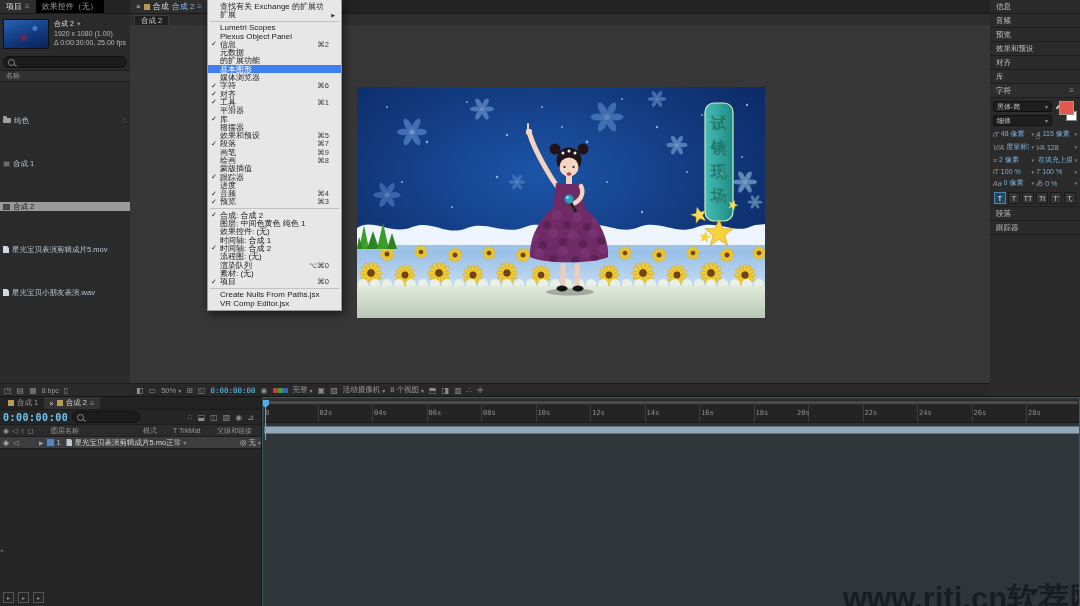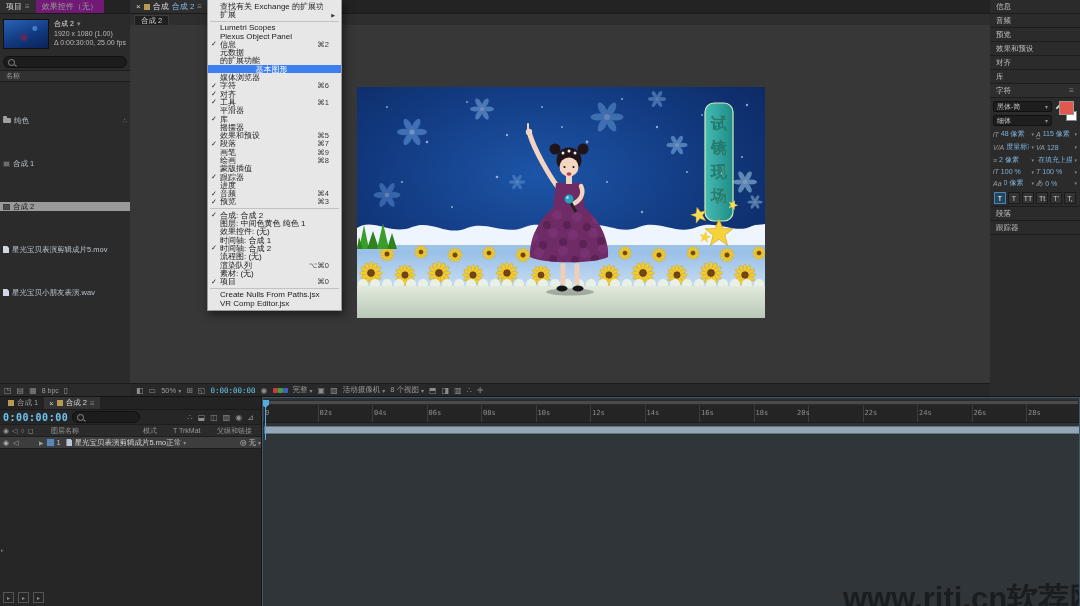--- a/index.html
+++ b/index.html
@@ -3,21 +3,21 @@
 <meta charset="utf-8">
 <style>
   html,body{margin:0;padding:0;background:#222;}
   body{width:1080px;height:606px;overflow:hidden;position:relative;
        font-family:"Liberation Sans","DejaVu Sans",sans-serif;
        -webkit-font-smoothing:antialiased;color:#c8c8c8;}
   .abs{position:absolute;}
   
   .panel{background:#2b2b2b;}
   .tabbar{height:13px;background:#232323;display:flex;align-items:stretch;font-size:8px;color:#9a9a9a;border-bottom:1px solid #1a1a1a;}
-  .tab{display:flex;align-items:center;gap:3px;padding:0 6px;background:#701a75;}
+  .tab{display:flex;align-items:center;gap:3px;padding:0 6px;background:#000000;}
   .tab.active{background:#2e2e2e;color:#d6d6d6;}
   .hamb{color:#8a8a8a;font-size:8px;}
   
   #project{left:0;top:0;width:130px;height:396px;border-right:1px solid #161616;}
   #proj-info{display:flex;gap:5px;padding:5px 3px;}
   #proj-thumb{width:44px;height:28px;border:1px solid #111;
     background:radial-gradient(circle at 45% 62%, #5c2a58 0 3px, rgba(0,0,0,0) 4px),
                radial-gradient(circle at 70% 30%, #3f7ec9 0 2px, rgba(0,0,0,0) 3px),
                linear-gradient(160deg,#2a62b4 0%,#123a80 55%,#0a2258 100%);}
   #proj-meta{font-size:7px;line-height:9px;color:#b8b8b8;}
@@ -77,21 +77,21 @@
   
   #menu{left:207px;top:0;width:133px;background:#e7e7e7;border:1px solid #9a9a9a;border-top:none;
         box-shadow:2px 3px 9px rgba(0,0,0,.55);padding:2px 0 3px;z-index:50;font-size:8px;color:#1a1a1a;}
   .mi{display:flex;align-items:center;height:8.3px;padding:0 6px 0 3px;white-space:nowrap;}
   .mi .chk{width:9px;flex:0 0 auto;font-size:7px;}
   .mi.check .chk::before{content:"✓";}
   .mi .lbl{flex:1;overflow:hidden;}
   .mi .sc{color:#3a3a3a;margin-left:6px;font-size:7.5px;}
   .mi .sub{width:6px;text-align:right;}
   .mi.submenu .sub::before{content:"▶";font-size:5px;color:#333;}
-  .mi.highlighted{background:#3d7ef0;color:#fff;text-align:center;}
+  .mi.highlighted{background:#3d7ef0;color:#fff;}
   .mi.highlighted .sc{color:#e8f0ff;}
   .mi.separator{height:5px;padding:0 2px;}
   .mi.separator .lbl{height:1px;background:#c2c2c2;flex:1;}
   
   #timeline{left:0;top:396px;width:1080px;height:210px;background:#262626;border-top:1px solid #141414;}
   #tl-left{position:absolute;left:0;top:0;width:262px;height:210px;background:#262626;border-right:1px solid #161616;box-sizing:border-box;}
   #tl-tabs{height:12px;display:flex;align-items:stretch;gap:1px;padding-left:3px;font-size:7.5px;color:#9a9a9a;background:#232323;border-bottom:1px solid #1a1a1a;}
   .tltab{display:flex;align-items:center;gap:3px;padding:0 5px;}
   .tltab.active{background:#333;color:#d8d8d8;}
   .compchip{width:6px;height:6px;background:#b89a52;display:inline-block;}

